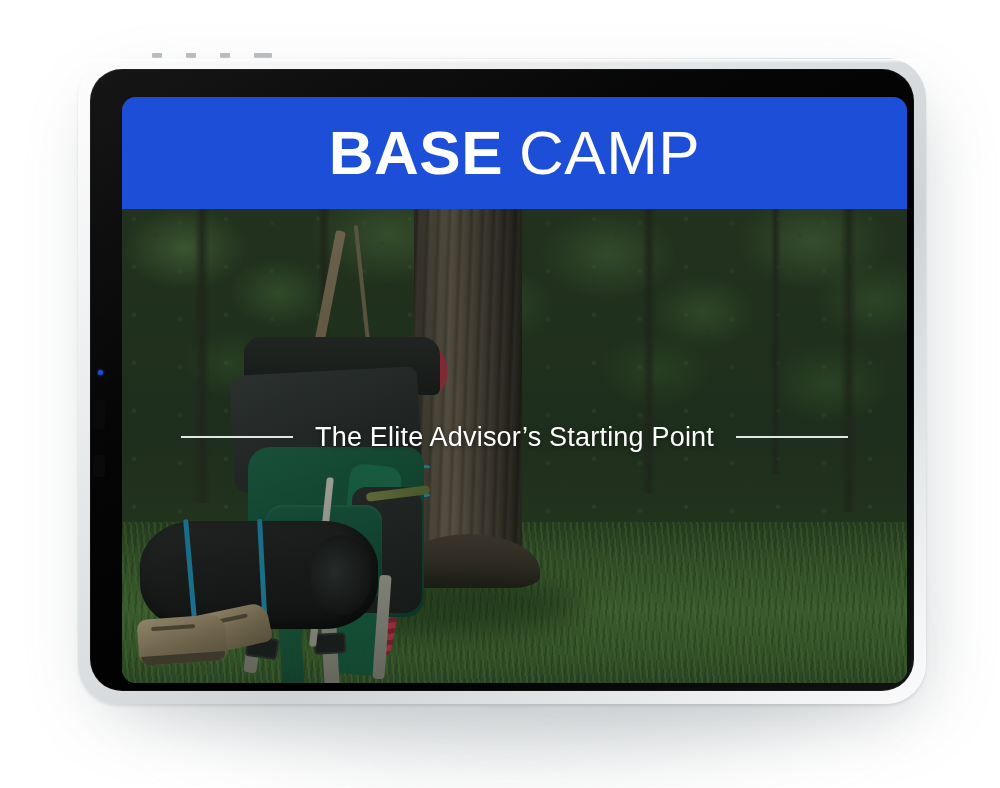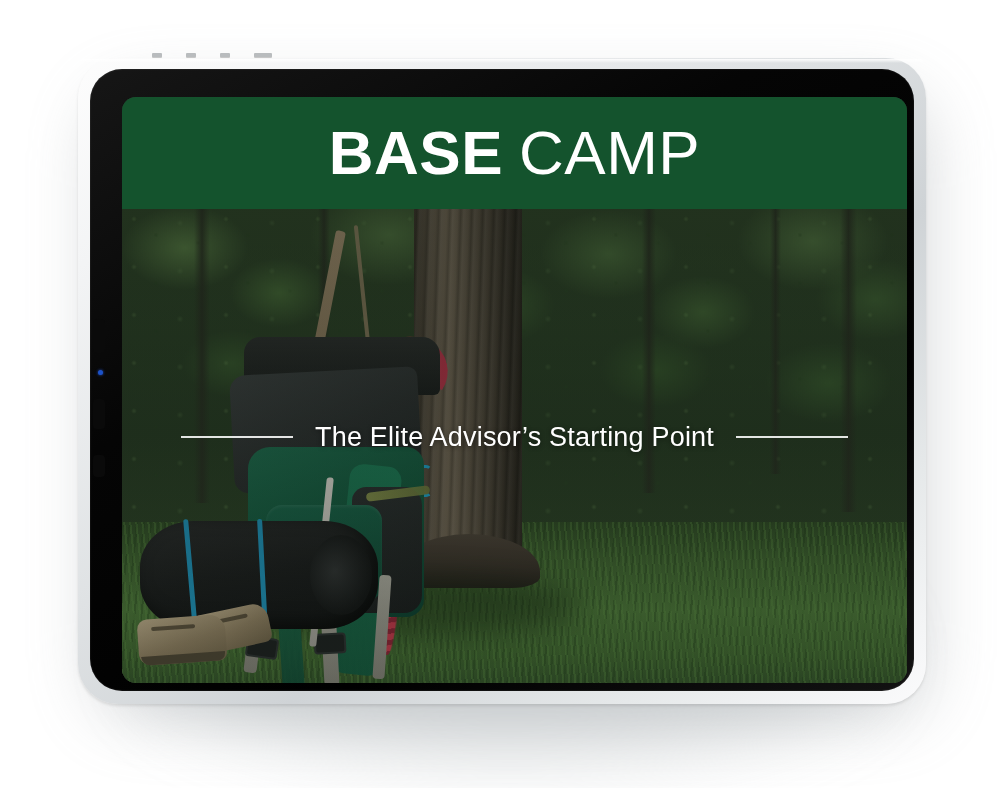--- a/index.html
+++ b/index.html
@@ -139,21 +139,21 @@
     border-radius: 14px;
     overflow: hidden;
     background: #2f3330;
     display: flex;
     flex-direction: column;
   }
 
   
   .app-header {
     flex: 0 0 112px;
-    background: #14532d;
+    background: #1d4ed8;
     display: flex;
     align-items: center;
     justify-content: center;
   }
   .brand {
     font-size: 62px;
     line-height: 1;
     letter-spacing: 0.5px;
     color: #ffffff;
     white-space: nowrap;

